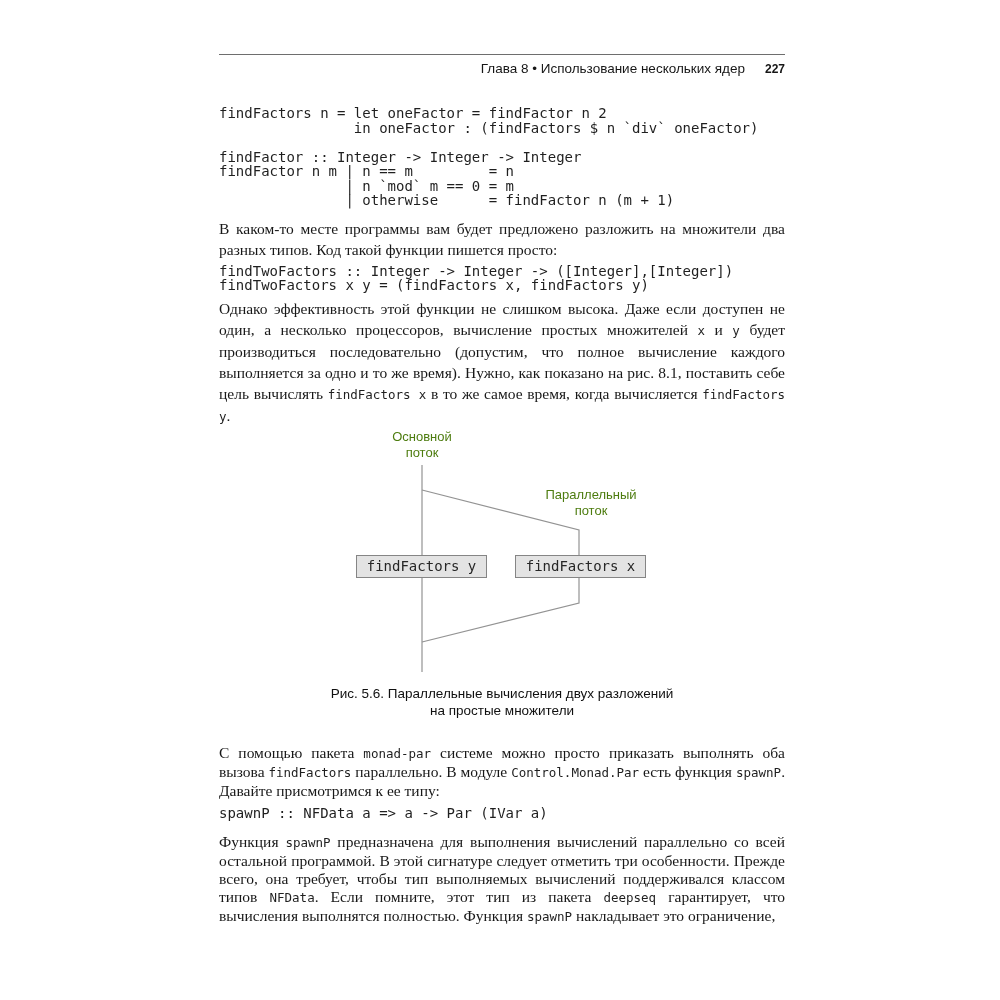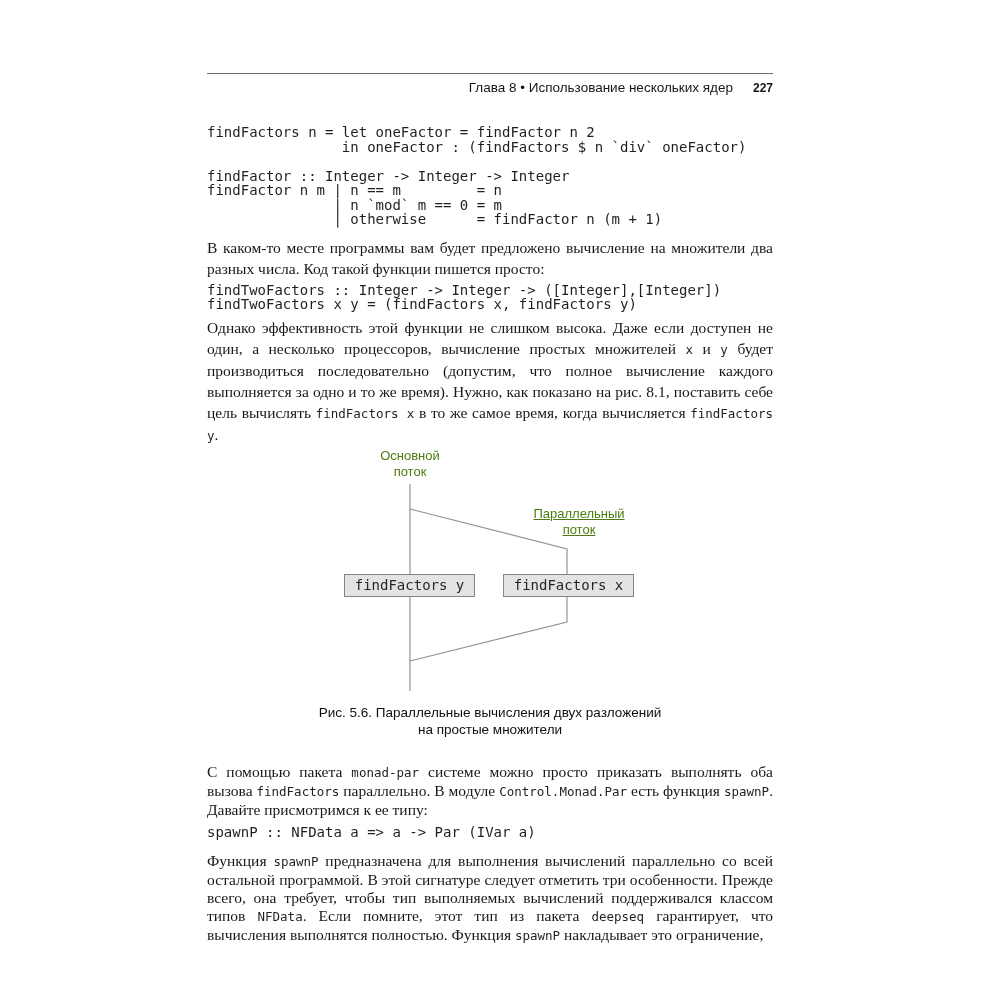--- a/index.html
+++ b/index.html
@@ -1,19 +1,19 @@
 <!DOCTYPE html>
 <html><head>
 <meta charset="utf-8">
 <style>
   * { margin:0; padding:0; box-sizing:border-box; }
   html,body { width:1000px; height:1000px; background:#ffffff; }
   body { font-family:"Liberation Serif", serif; color:#1c1c1c; }
   .page { position:relative; width:1000px; height:1000px; overflow:hidden; }
-  .content { position:absolute; left:207px; top:0; width:566px;margin-top:19px; }
+  .content { position:absolute; left:219px; top:0; width:566px; }
 
   
   .header-rule { margin-top:54px; border-top:1px solid #6e6e6e; height:0; }
   .header-row { margin-top:5px; display:flex; justify-content:flex-end; align-items:baseline;
                 gap:20px; font-family:"Liberation Sans", sans-serif; font-size:13.5px;
                 line-height:17px; color:#161616; }
   .page-num { font-weight:bold; font-size:12px; }
 
   
   pre.code { font-family:"DejaVu Sans Mono", monospace; font-size:14px; line-height:14.5px;
@@ -35,21 +35,21 @@
 
   
   .figure { margin-top:0; }
   .diagram { position:relative; width:566px; height:250px; }
   .diagram svg { position:absolute; left:0; top:0; }
   .diagram svg line, .diagram svg polyline { stroke:#939393; stroke-width:1.2; fill:none; }
   .thread-label { position:absolute; font-family:"Liberation Sans", sans-serif;
                   font-size:13px; line-height:16.5px; text-align:center;
                   white-space:pre-line; color:#4d7c0f; transform:translateX(-50%); }
   .label-main { left:203px; top:2px; }
-  .label-parallel { left:372px; top:60px;text-decoration:underline; }
+  .label-parallel { left:372px; top:60px; }
   .flow-box { position:absolute; top:128px; width:131px; height:23px;
               background:#e3e3e3; border:1px solid #858585;
               font-family:"DejaVu Sans Mono", monospace; font-size:14px; line-height:21px;
               text-align:center; color:#262626; }
   .box-left { left:137px; }
   .box-right { left:296px; }
 
   .caption { margin-top:8px; text-align:center; font-family:"Liberation Sans", sans-serif;
              font-size:13.5px; line-height:17px; color:#101010; }
   .caption .cap-text { white-space:pre-line; }
@@ -67,21 +67,21 @@
     </div>
 
     <pre class="code code1">findFactors n = let oneFactor = findFactor n 2
                 in oneFactor : (findFactors $ n `div` oneFactor)
 
 findFactor :: Integer -&gt; Integer -&gt; Integer
 findFactor n m | n == m         = n
                | n `mod` m == 0 = m
                | otherwise      = findFactor n (m + 1)</pre>
 
-    <p class="body-text p1"><span>В каком-то месте программы вам будет предложено вычисление на множители два разных числа. Код такой функции пишется просто:</span></p>
+    <p class="body-text p1"><span>В каком-то месте программы вам будет предложено разложить на множители два разных типов. Код такой функции пишется просто:</span></p>
 
     <pre class="code code2"><span class="code-line bold">findTwoFactors :: Integer -&gt; Integer -&gt; ([Integer],[Integer])</span><span class="code-line">findTwoFactors x y = (findFactors x, findFactors y)</span></pre>
 
     <p class="body-text p2"><span>Однако эффективность этой функции не слишком высока. Даже если доступен не один, а несколько процессоров, вычисление простых множителей </span><span class="inline-code">x</span><span> и </span><span class="inline-code">y</span><span> будет производиться последовательно (допустим, что полное вычисление каждого выполняется за одно и то же время). Нужно, как показано на рис. 8.1, поставить себе цель вычислять </span><span class="inline-code">findFactors x</span><span> в то же самое время, когда вычисляется </span><span class="inline-code">findFactors y</span><span>.</span></p>
 
     <figure class="figure">
       <div class="diagram">
         <svg width="566" height="250" viewBox="0 0 566 250">
           <line x1="203" y1="38" x2="203" y2="245"></line>
           <polyline points="203,63 360,103 360,176 203,215"></polyline>

